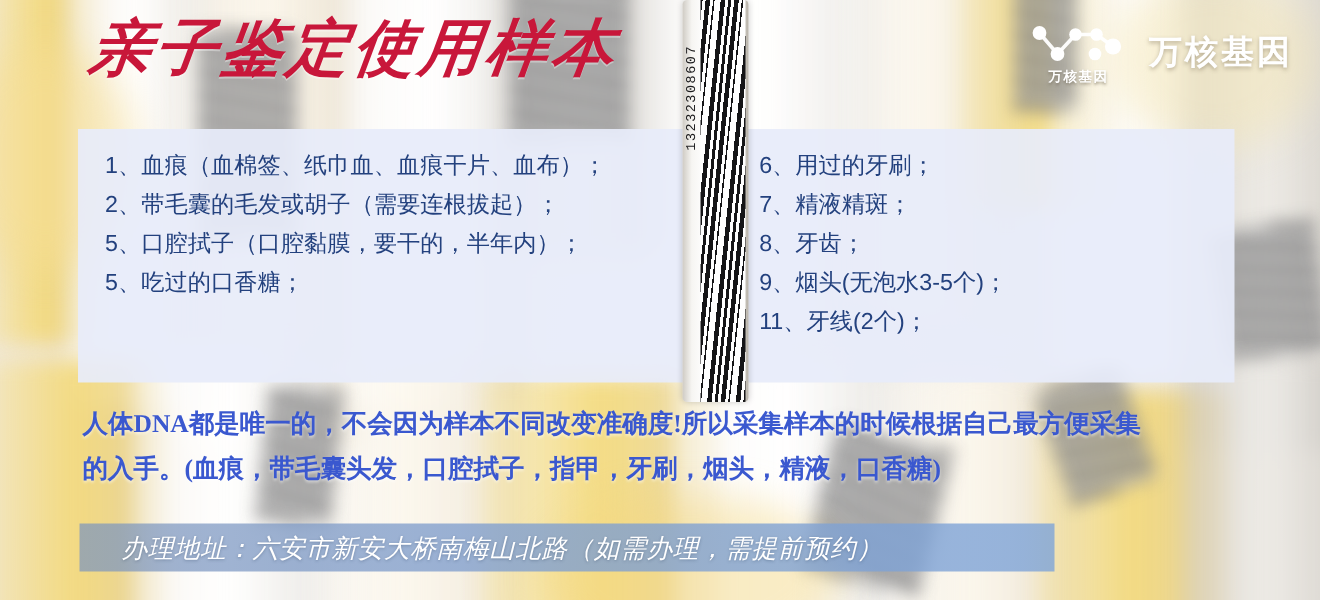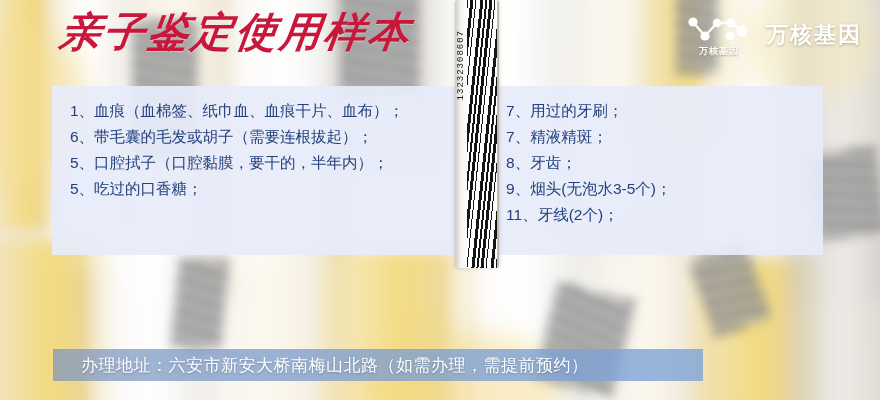--- a/index.html
+++ b/index.html
@@ -114,21 +114,21 @@
     color:#3a58cf;
     font-family:"Liberation Serif","DejaVu Serif",serif;
     font-size:17px;line-height:30px;font-weight:700;
     text-shadow:0 1px 2px rgba(255,255,255,.55);
   }
 
   
   .address-bar{
     position:absolute;left:53px;top:349px;width:650px;height:32px;
     background:linear-gradient(90deg,rgba(126,150,188,.72) 0%,rgba(126,158,208,.78) 45%,rgba(126,164,216,.80) 100%);
-    display:flex;align-items:center;
+    display:flex;align-items:center;font-style:italic;
   }
   .address-text{
     color:#ffffff;font-size:17px;letter-spacing:.5px;
     padding-left:28px;white-space:nowrap;
     text-shadow:0 1px 2px rgba(40,60,90,.35);
   }
 </style>
 </head>
 <body>
 
@@ -189,36 +189,40 @@
       <div class="mark-cn">万核基因</div>
     </div>
     <div class="brand-text">
       <span class="brand-cn">万核基因</span>
     </div>
   </div>
 
   <div class="panel">
     <div class="col col-left">
       <div class="sample-item">1、血痕（血棉签、纸巾血、血痕干片、血布）；</div>
-      <div class="sample-item">6、带毛囊的毛发或胡子（需要连根拔起）；</div>
+      <div class="sample-item">2、带毛囊的毛发或胡子（需要连根拔起）；</div>
       <div class="sample-item">5、口腔拭子（口腔黏膜，要干的，半年内）；</div>
       <div class="sample-item">5、吃过的口香糖；</div>
     </div>
     <div class="col col-right">
-      <div class="sample-item">7、用过的牙刷；</div>
+      <div class="sample-item">6、用过的牙刷；</div>
       <div class="sample-item">7、精液精斑；</div>
       <div class="sample-item">8、牙齿；</div>
       <div class="sample-item">9、烟头(无泡水3-5个)；</div>
       <div class="sample-item">11、牙线(2个)；</div>
     </div>
   </div>
 
   <div class="fg-tube">
     <div class="bars"></div>
     <div class="digits">13232308607</div>
   </div>
 
+  <div class="note">
+    <div>人体DNA都是唯一的，不会因为样本不同改变准确度!所以采集样本的时候根据自己最方便采集</div>
+    <div>的入手。(血痕，带毛囊头发，口腔拭子，指甲，牙刷，烟头，精液，口香糖)</div>
+  </div>
 
   <div class="address-bar">
     <span class="address-text">办理地址：六安市新安大桥南梅山北路（如需办理，需提前预约）</span>
   </div>
 
 </div>
 
 </body></html>

